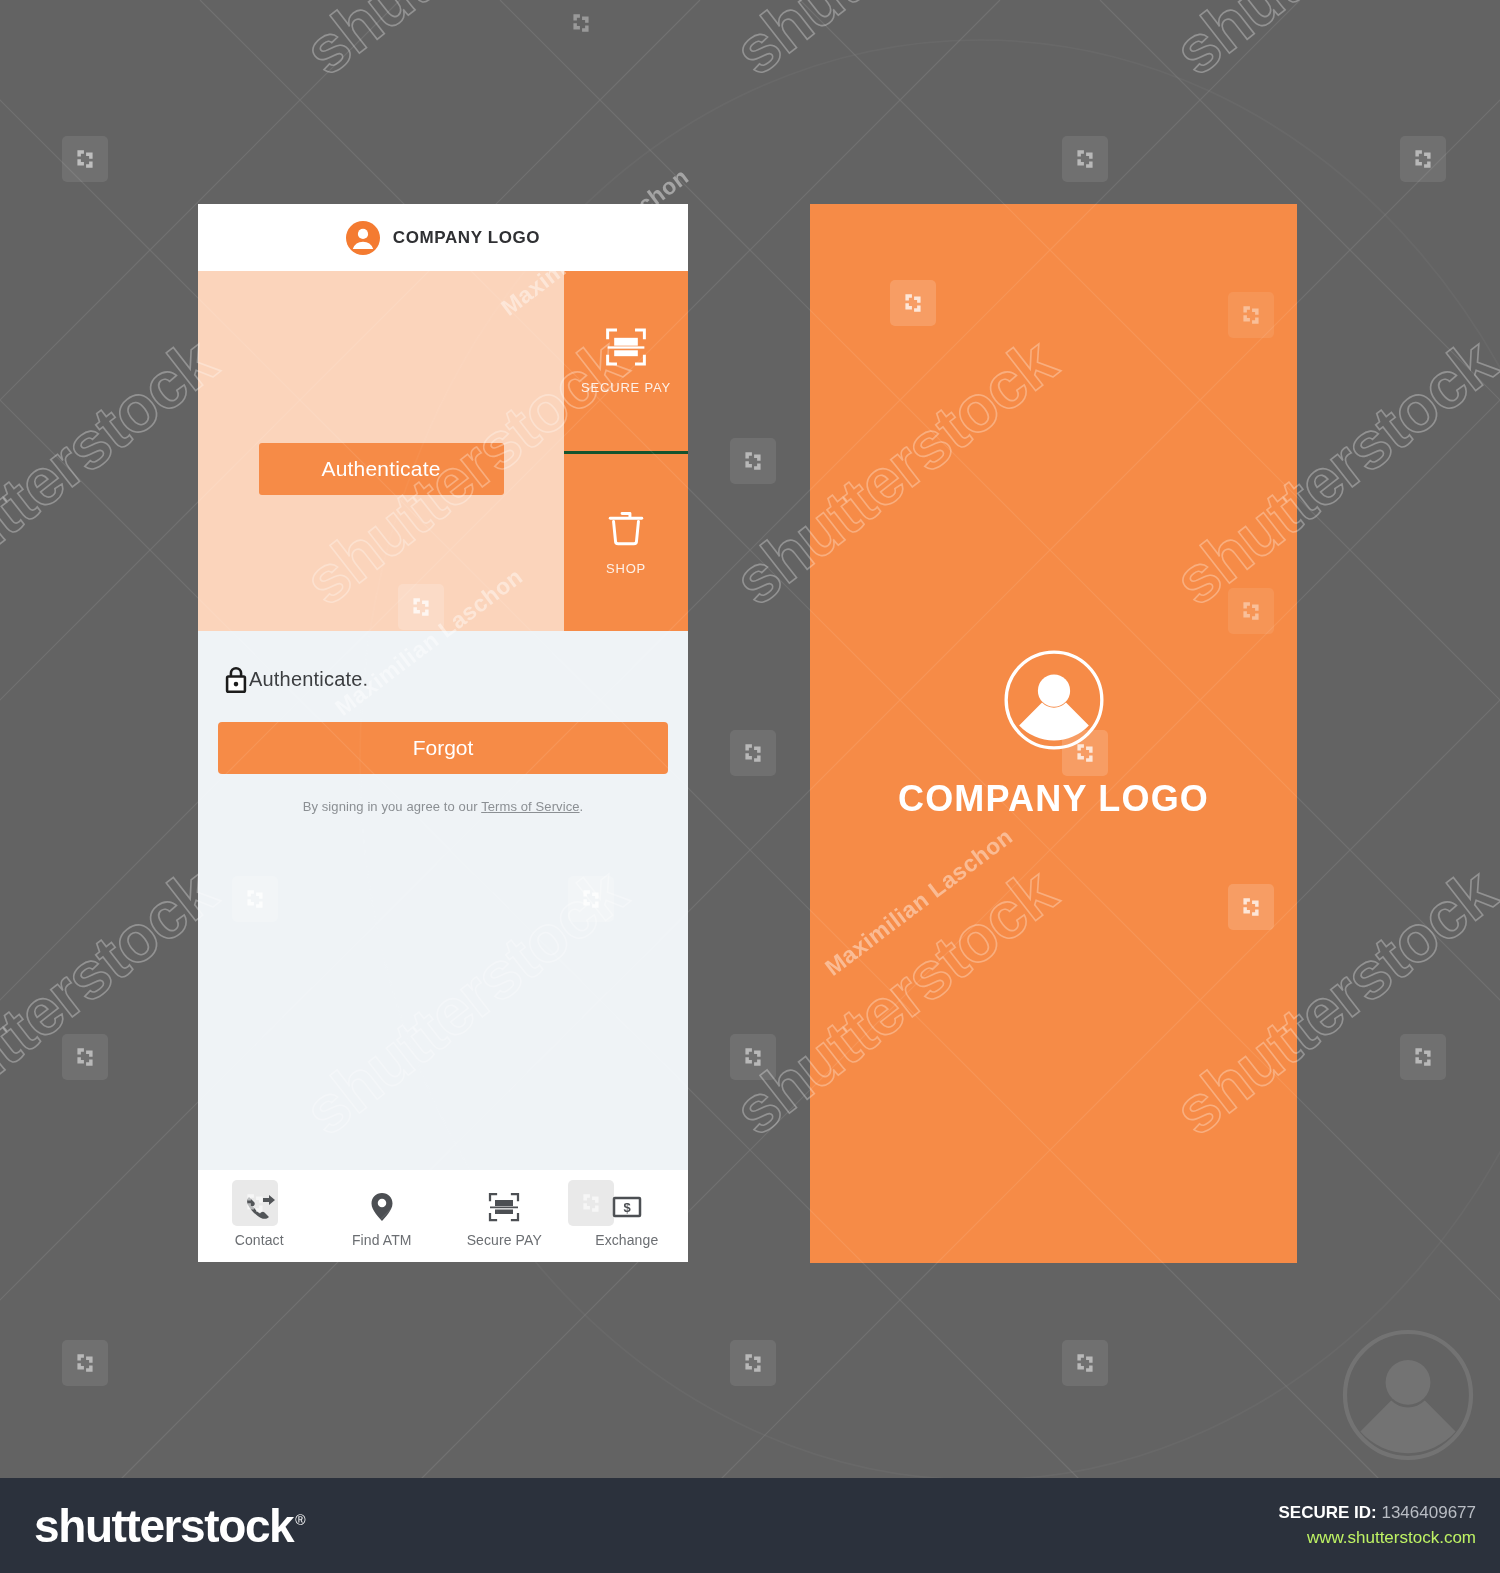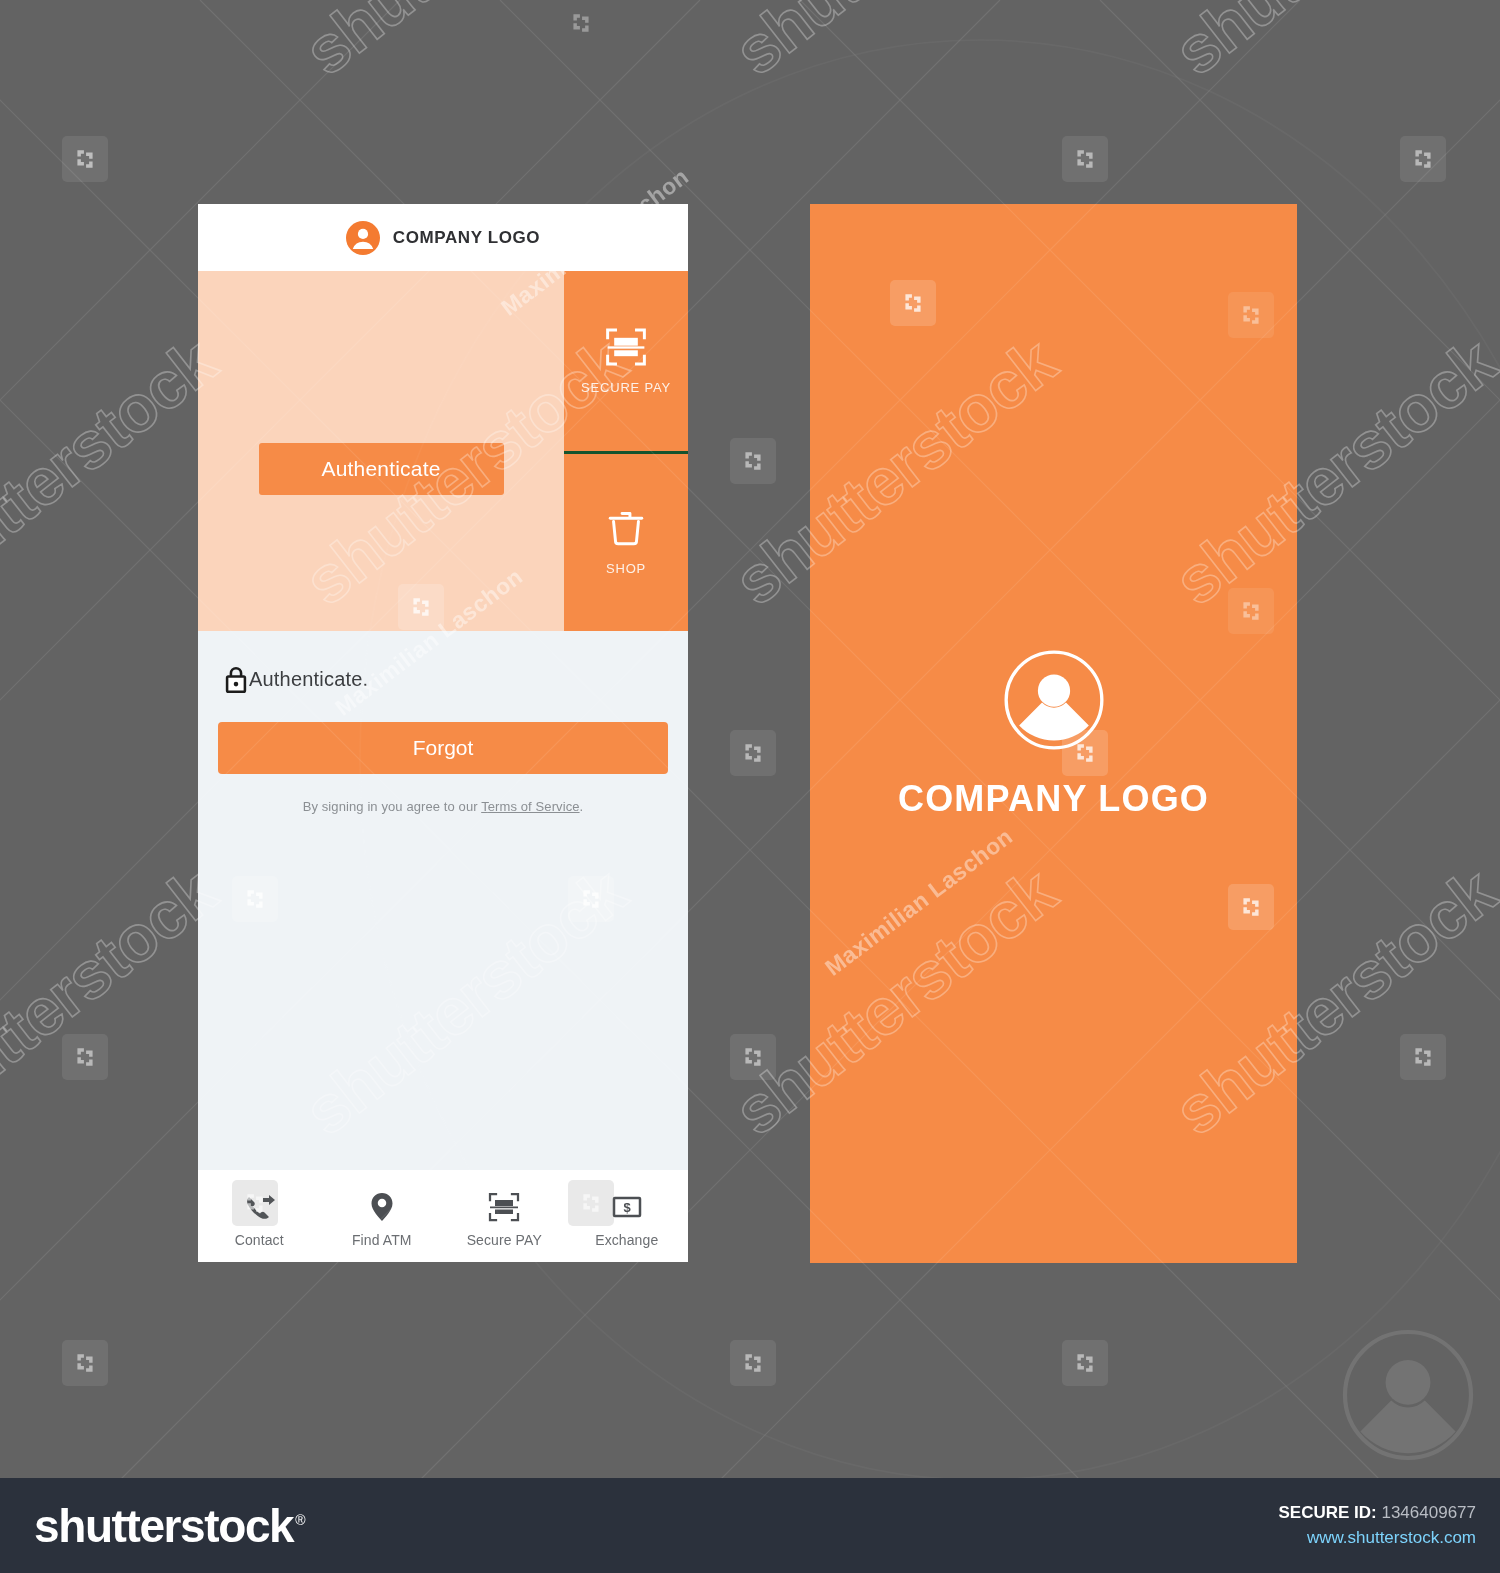--- a/index.html
+++ b/index.html
@@ -301,21 +301,21 @@
     font-weight: 700;
     letter-spacing: -1.4px;
     line-height: 1;
     color: #ffffff;
   }
   .ss-logo .reg { font-size: 14px; line-height: 1; margin-bottom: 22px; margin-left: 2px; }
   .footer-right { text-align: right; line-height: 1.45; }
   .footer-right .imgid { font-size: 17px; color: #ffffff; }
   .footer-right .imgid .lab { font-weight: 700; }
   .footer-right .imgid .val { color: #b9bdc4; font-weight: 400; }
-  .footer-right .site { font-size: 17px; color: #7dd3fc; }
+  .footer-right .site { font-size: 17px; color: #bef264; }
 </style>
 </head>
 <body>
 
 <div id="stage">
 
   <svg class="wm-diag" viewBox="0 0 1500 1573" preserveAspectRatio="none">
     <g stroke="#ffffff" stroke-width="1.2" fill="none" opacity="0.55">
       <path d="M-400 0 L1100 1500 M-100 0 L1400 1500 M200 0 L1700 1500 M500 0 L2000 1500 M800 0 L2300 1500 M1100 0 L2600 1500"></path>
       <path d="M400 0 L-1100 1500 M700 0 L-800 1500 M1000 0 L-500 1500 M1300 0 L-200 1500 M1600 0 L100 1500 M1900 0 L400 1500 M2200 0 L700 1500"></path>

